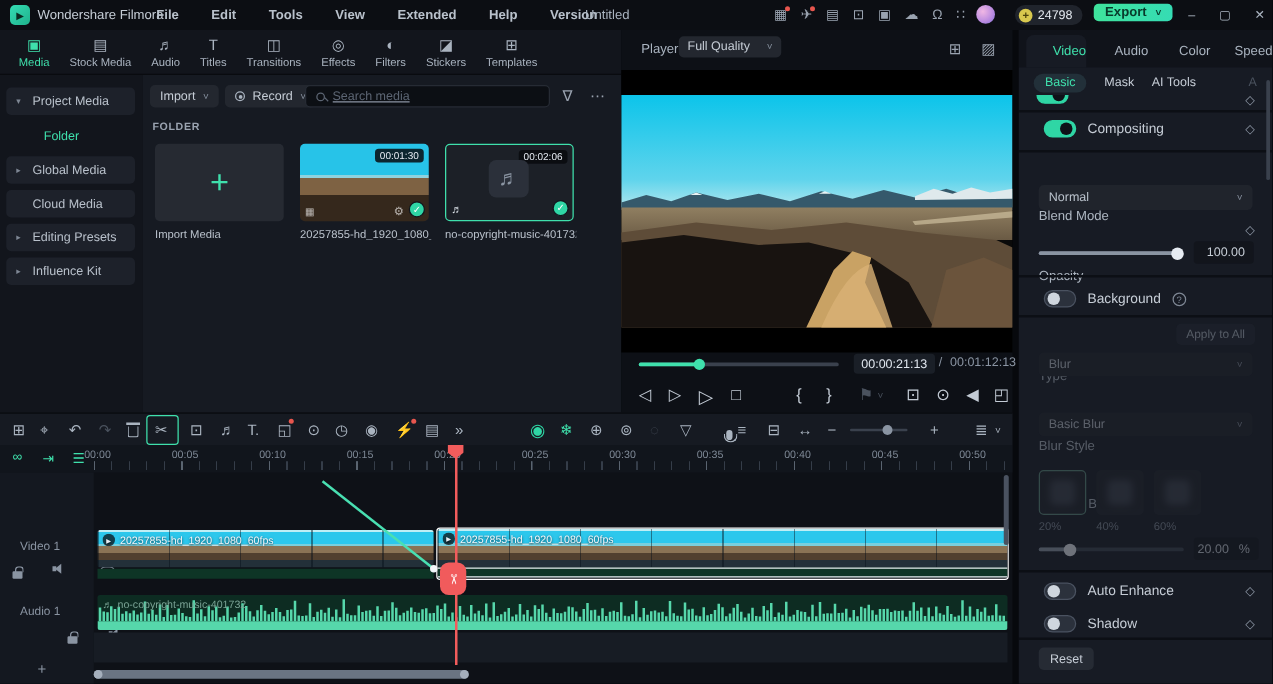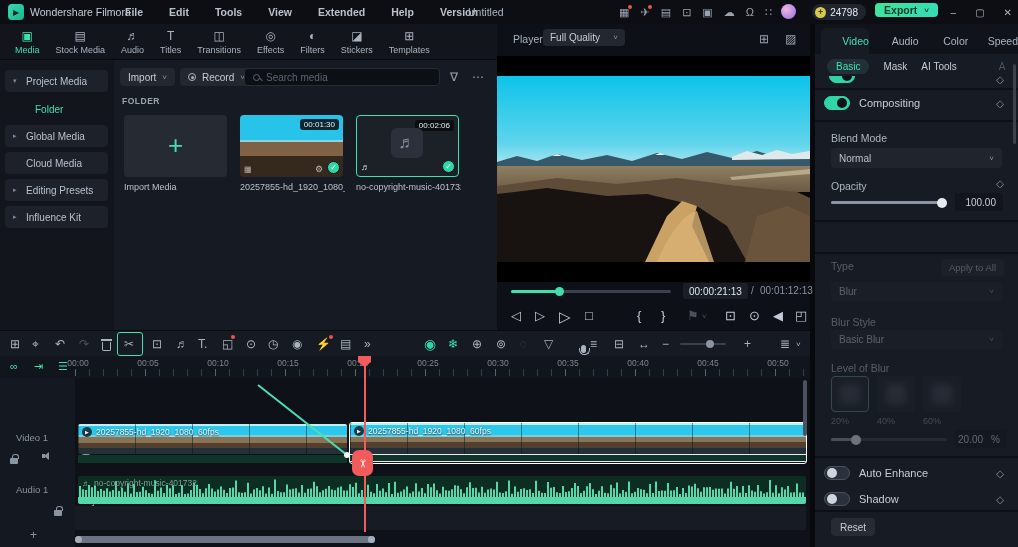--- a/index.html
+++ b/index.html
@@ -44,21 +44,21 @@
   .sbitem{position:absolute;left:5px;width:103px;height:22px;background:#1d212a;border-radius:4px;
     display:flex;align-items:center;font-size:10px;color:#b9c1cb;padding-left:8px;gap:5px;}
   .sbitem .arr{font-size:7px;color:#7e8794;width:8px;}
   .sbitem.flat{background:transparent;padding-left:30px;color:#3fe0ac;}
   
   .media{left:114px;top:60px;width:383px;height:270px;background:#161a22;}
   .pillbtn{position:absolute;height:18px;background:#23272f;border-radius:4px;display:flex;align-items:center;
     gap:6px;padding:0 8px;font-size:10px;color:#c6cdd6;}
   .search{position:absolute;left:130px;top:8px;width:196px;height:18px;background:#0c0f14;border:1px solid #262b34;
     border-radius:4px;display:flex;align-items:center;gap:6px;padding:0 8px;}
-  .search input{background:transparent;border:none;outline:none;color:#8a94a2;font-size:10px;width:150px;font-family:"Liberation Sans",sans-serif;}
+  .search input{background:transparent;border:none;outline:none;color:#8a94a2;font-size:10px;width:150px;font-family:"Liberation Sans",sans-serif;text-decoration:underline;}
   .search input::placeholder{color:#5c6573;}
   .folderlbl{position:absolute;left:8px;top:36px;font-size:8.5px;font-weight:bold;letter-spacing:.5px;color:#9aa3b0;}
   .tile{position:absolute;top:55px;width:103px;height:62px;border-radius:4px;background:#262a32;}
   .tile .dur{position:absolute;right:4px;top:4px;background:rgba(8,10,14,.85);color:#e6ebf2;font-size:8px;
     padding:1px 4px;border-radius:3px;}
   .tile .chk{position:absolute;right:3px;bottom:3px;width:13px;height:13px;border-radius:50%;background:#2fd6a5;
     color:#fff;font-size:8px;display:flex;align-items:center;justify-content:center;border:1.5px solid #12161d;}
   .tilelbl{position:absolute;top:122px;font-size:9px;color:#b9c1cb;width:105px;white-space:nowrap;overflow:hidden;}
   .vthumb{background:linear-gradient(180deg,#27c3e8 0 40%,#8fd2de 40% 44%,#7e6243 44% 66%,#35281c 66% 100%);}
   .mthumb{background:#1c2027;border:1.5px solid #3fe0ac;}
@@ -80,24 +80,24 @@
   .props{left:815px;top:24px;width:203px;height:523px;background:#171b24;overflow:hidden;}
   .ptabs{position:absolute;left:0;top:0;width:203px;height:30px;background:#10131a;display:flex;align-items:flex-end;}
   .ptab{width:52px;text-align:right;font-size:10.5px;color:#aab4c0;padding:7px 0;white-space:nowrap;}
   .ptab.active{background:#171b24;border-radius:6px 6px 0 0;color:#3fe0ac;margin-left:6px;width:50px;}
   .psub{position:absolute;left:0;top:32px;width:203px;height:20px;display:flex;align-items:center;gap:14px;padding-left:12px;font-size:10px;color:#c6cdd6;}
   .psub .pill-active{background:#223039;border-radius:8px;padding:2px 9px;color:#3fe0ac;}
   .tgl{position:relative;width:26px;height:14px;border-radius:8px;background:#2b313c;border:1px solid #4a5260;}
   .tgl::after{content:"";position:absolute;left:2px;top:1px;width:10px;height:10px;border-radius:50%;background:#cfd6de;}
   .tgl.on{background:#2fd6a5;border-color:#2fd6a5;}
   .tgl.on::after{left:12px;background:#0e1218;}
-  .prow{position:absolute;left:0;width:203px;height:22px;display:flex;align-items:center;gap:9px;padding-left:9px;font-size:11px;color:#c6cdd6;}
+  .prow{position:absolute;left:0;width:203px;height:22px;display:flex;align-items:center;gap:9px;padding-left:20px;font-size:11px;color:#c6cdd6;}
   .prow .dia{position:absolute;right:14px;color:#8a94a2;font-size:10px;}
   .pdivider{position:absolute;left:0;width:203px;height:2px;background:#0c0f15;}
-  .plabel{position:absolute;left:16px;font-size:10.5px;color:#aeb7c2;}
+  .plabel{position:absolute;left:16px;font-size:10.5px;color:#aeb7c2;margin-top:35px;}
   .pselect{position:absolute;left:16px;width:171px;height:20px;background:#20242c;border-radius:4px;
     display:flex;align-items:center;justify-content:space-between;padding:0 8px;font-size:10px;color:#b9c1cb;}
   .pslider{position:absolute;height:3px;background:#3a414d;border-radius:2px;}
   .pslider .fill{position:absolute;left:0;top:0;height:3px;background:#8a94a2;border-radius:2px;}
   .pslider .knob{position:absolute;top:-3.5px;width:10px;height:10px;border-radius:50%;background:#e6ebf2;}
   .valbox{position:absolute;height:18px;background:#12151c;border-radius:3px;font-size:10px;color:#c6cdd6;
     display:flex;align-items:center;justify-content:flex-end;padding:0 7px;gap:8px;}
   .disabled{opacity:.42;}
   .blurtile{position:absolute;width:38px;height:36px;background:#20242c;border-radius:4px;display:flex;align-items:center;justify-content:center;}
   .blurtile .inner{width:20px;height:20px;border-radius:4px;background:#3c424e;filter:blur(3px);}
@@ -408,20 +408,25 @@
 
     <span class="plabel" style="top:156px">Opacity</span>
     <span class="abs" style="right:14px;top:154px;color:#8a94a2;font-size:10px">◇</span>
     <div class="pslider" style="left:16px;top:177px;width:116px">
       <span class="fill" style="width:110px"></span>
       <span class="knob" style="left:106px"></span>
     </div>
     <div class="valbox" style="left:140px;top:169px;width:48px">100.00</div>
 
     <div class="pdivider" style="top:196px"></div>
+    <div class="prow" style="top:204px">
+      <span class="tgl"></span>
+      <span>Background</span>
+      <span class="helpc">?</span>
+    </div>
     <div class="pdivider" style="top:228px"></div>
 
     <div class="disabled">
       <span class="plabel" style="top:236px">Type</span>
       <div class="abs" style="right:14px;top:235px;height:17px;background:#232832;border-radius:4px;padding:0 8px;font-size:9.5px;color:#aab4c0;display:flex;align-items:center">Apply to All</div>
       <div class="pselect" style="top:258px;height:19px">
         <span>Blur</span>
         <span style="font-size:8px;color:#8a94a2">˅</span>
       </div>
       <span class="plabel" style="top:292px">Blur Style</span>

